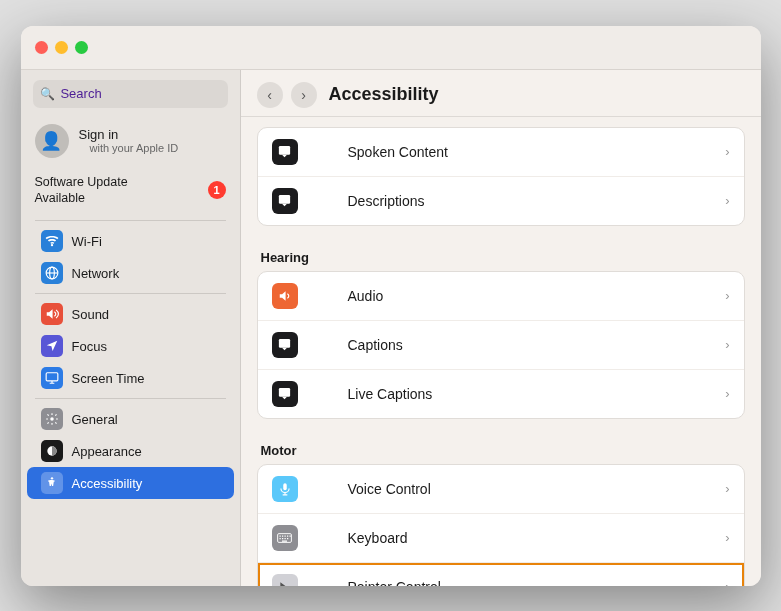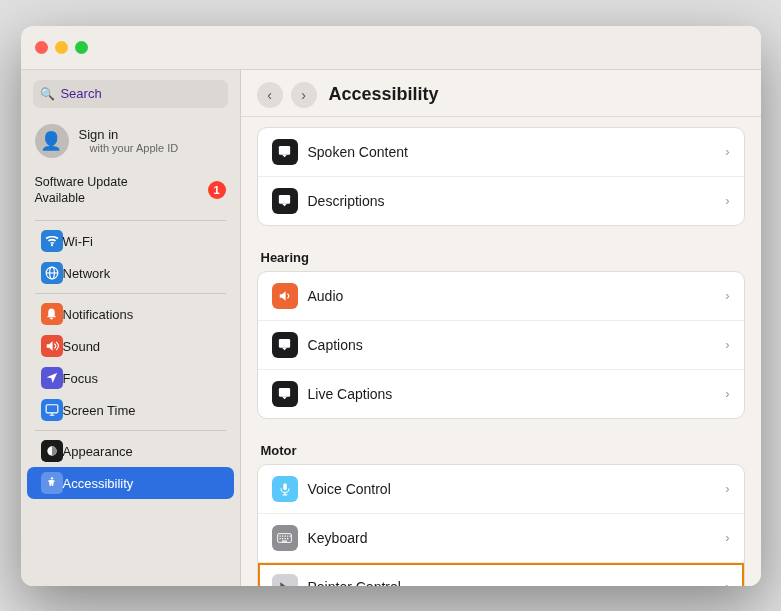--- a/index.html
+++ b/index.html
@@ -137,20 +137,21 @@
       flex-shrink: 0;
     }
     .sidebar-divider {
       height: 1px;
       background: #ccc8c4;
       margin: 4px 14px;
     }
     .sidebar-item {
       display: flex;
       align-items: center;
+      gap: 9px;
       padding: 5px 14px;
       cursor: pointer;
       border-radius: 7px;
       margin: 0 6px;
     }
     .sidebar-item.active {
       background: #2d6fe0;
     }
     .sidebar-item.active .item-label {
       color: white;
@@ -256,20 +257,21 @@
       border-radius: 6px;
       display: flex;
       align-items: center;
       justify-content: center;
       flex-shrink: 0;
     }
     .row-label {
       flex: 1;
       font-size: 14px;
       color: #1a1a1a;
+      margin-left: 40px;
     }
     .row-chevron {
       color: #999;
       font-size: 13px;
     }
     
     .icon-spoken { background: #1c1c1e; }
     .icon-descriptions { background: #1c1c1e; }
     .icon-audio { background: #e63; }
     .icon-captions { background: #1c1c1e; }
@@ -336,29 +338,20 @@
             <circle cx="12" cy="12" r="10"></circle>
             <ellipse cx="12" cy="12" rx="4" ry="10"></ellipse>
             <line x1="2" y1="12" x2="22" y2="12"></line>
           </svg>
         </div>
         <span class="item-label">Network</span>
       </div>
 
       <div class="sidebar-divider"></div>
 
-      <div class="sidebar-item">
-        <div class="item-icon icon-notifications">
-          <svg width="13" height="14" viewBox="0 0 24 24" fill="white">
-            <path d="M12 2C8 2 6 5 6 9v6l-2 2v1h16v-1l-2-2V9c0-4-2-7-6-7z"></path>
-            <path d="M9 19c0 1.66 1.34 3 3 3s3-1.34 3-3H9z"></path>
-          </svg>
-        </div>
-        <span class="item-label">Notifications</span>
-      </div>
 
       <div class="sidebar-item">
         <div class="item-icon icon-sound">
           <svg width="14" height="14" viewBox="0 0 24 24" fill="white">
             <polygon points="3,9 7,9 13,4 13,20 7,15 3,15"></polygon>
             <path d="M16 8c1.5 1 2.5 2.5 2.5 4S17.5 15 16 16" fill="none" stroke="white" stroke-width="2"></path>
             <path d="M19 5c2.5 2 4 4.5 4 7s-1.5 5-4 7" fill="none" stroke="white" stroke-width="2"></path>
           </svg>
         </div>
         <span class="item-label">Sound</span>
@@ -378,20 +371,29 @@
           <svg width="14" height="14" viewBox="0 0 24 24" fill="none" stroke="white" stroke-width="2">
             <rect x="2" y="3" width="20" height="14" rx="2"></rect>
             <path d="M8 21h8M12 17v4"></path>
           </svg>
         </div>
         <span class="item-label">Screen Time</span>
       </div>
 
       <div class="sidebar-divider"></div>
 
+      <div class="sidebar-item">
+        <div class="item-icon icon-general">
+          <svg width="14" height="14" viewBox="0 0 24 24" fill="white">
+            <circle cx="12" cy="12" r="3"></circle>
+            <path d="M12 2v3M12 19v3M2 12h3M19 12h3M4.22 4.22l2.12 2.12M17.66 17.66l2.12 2.12M4.22 19.78l2.12-2.12M17.66 6.34l2.12-2.12" stroke="white" stroke-width="2"></path>
+          </svg>
+        </div>
+        <span class="item-label">General</span>
+      </div>
 
       <div class="sidebar-item">
         <div class="item-icon icon-appearance" style="background:#1a1a1a;">
           <svg width="14" height="14" viewBox="0 0 24 24">
             <circle cx="12" cy="12" r="8" fill="white"></circle>
             <path d="M12 4a8 8 0 0 1 0 16V4z" fill="#888"></path>
           </svg>
         </div>
         <span class="item-label">Appearance</span>
       </div>

